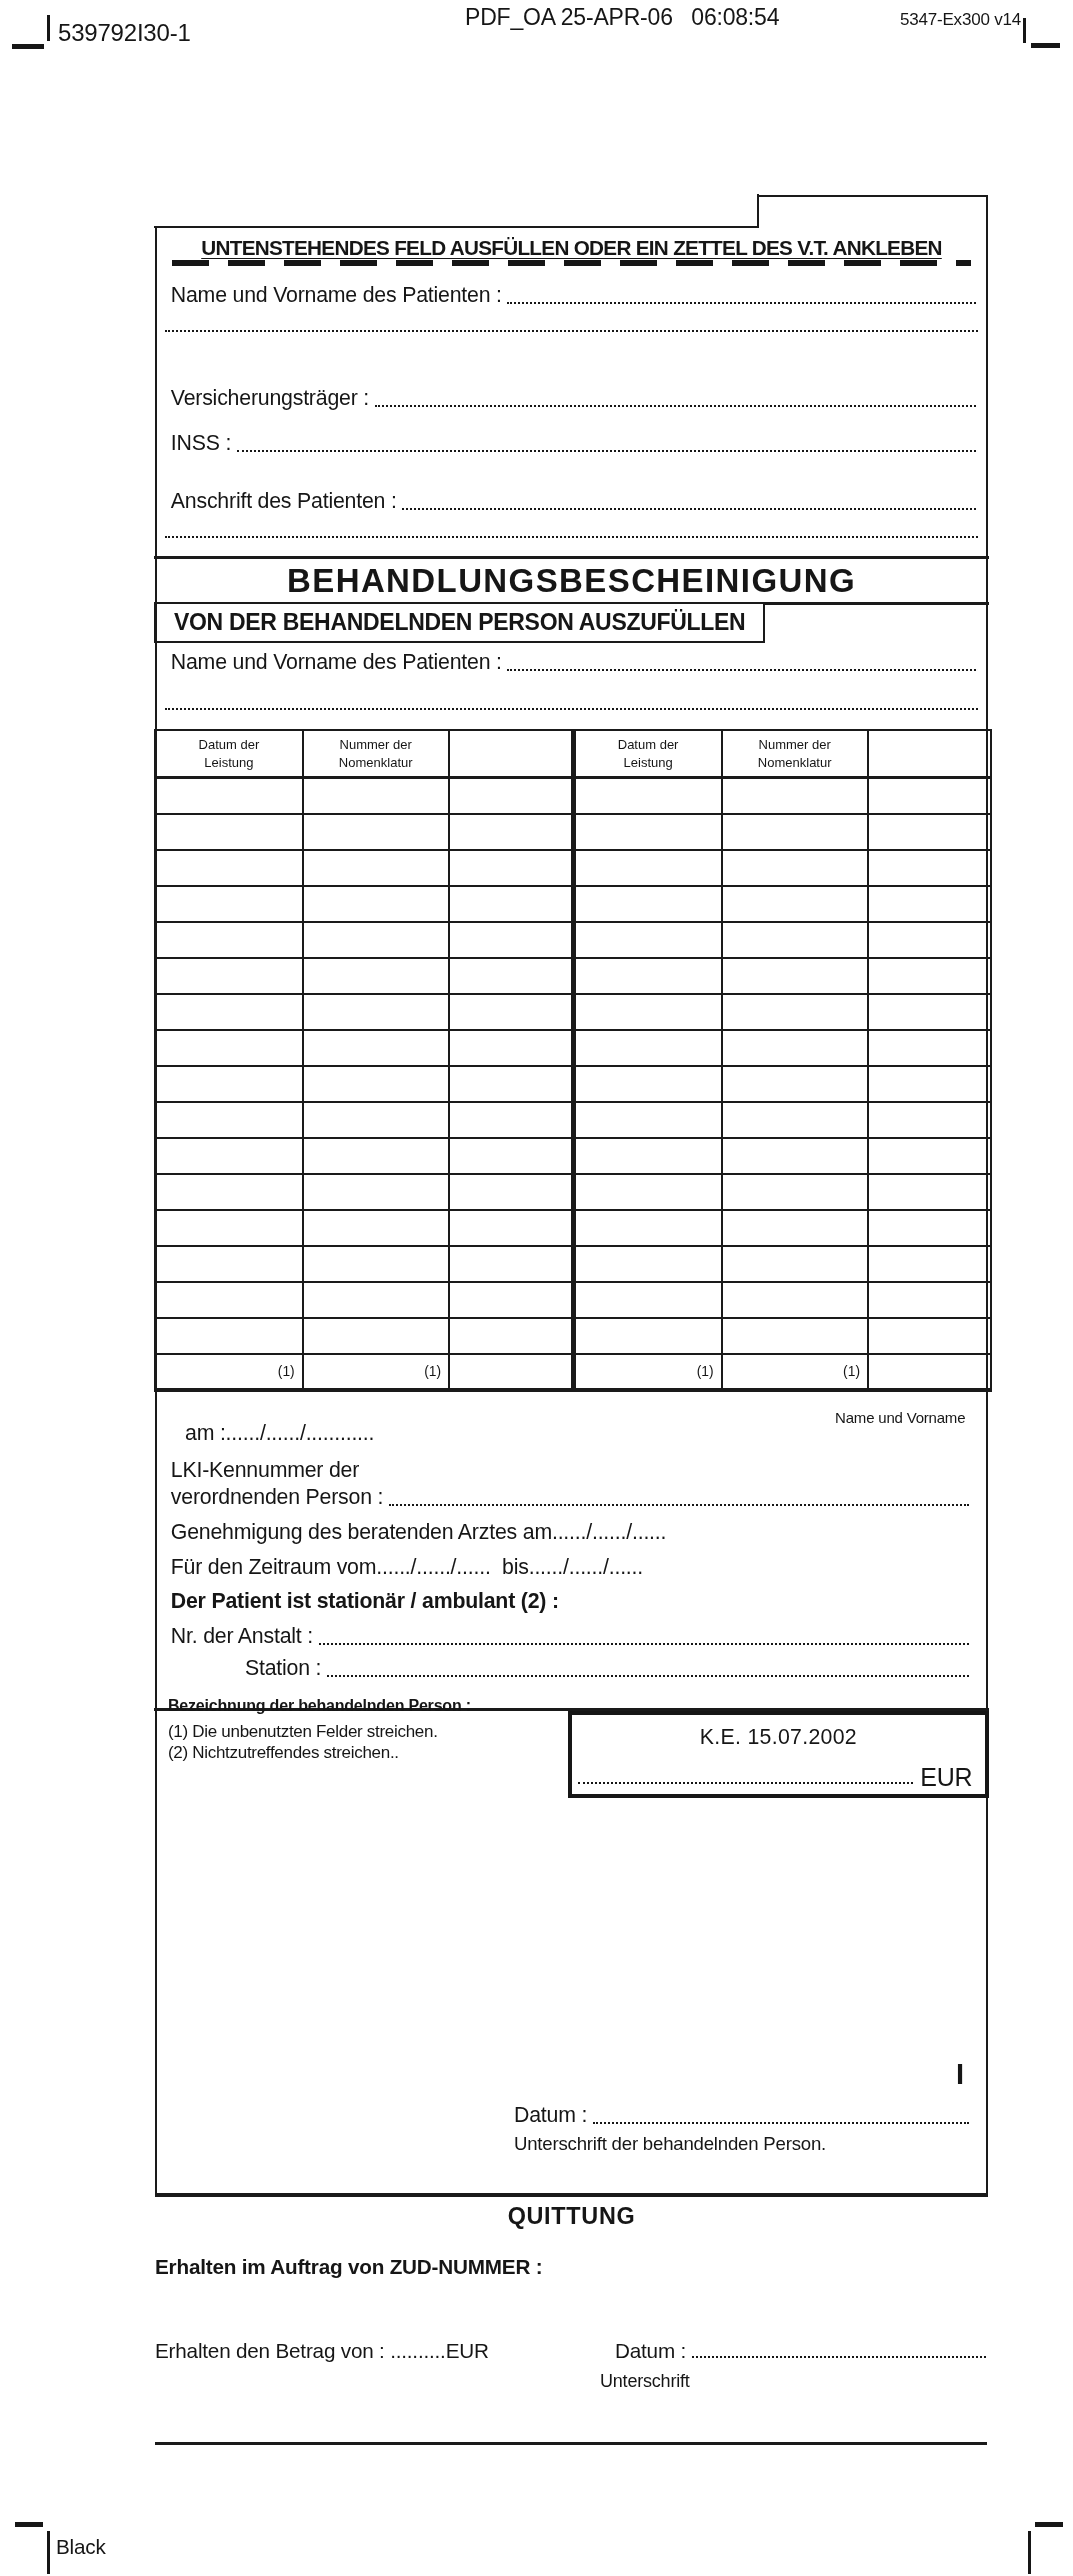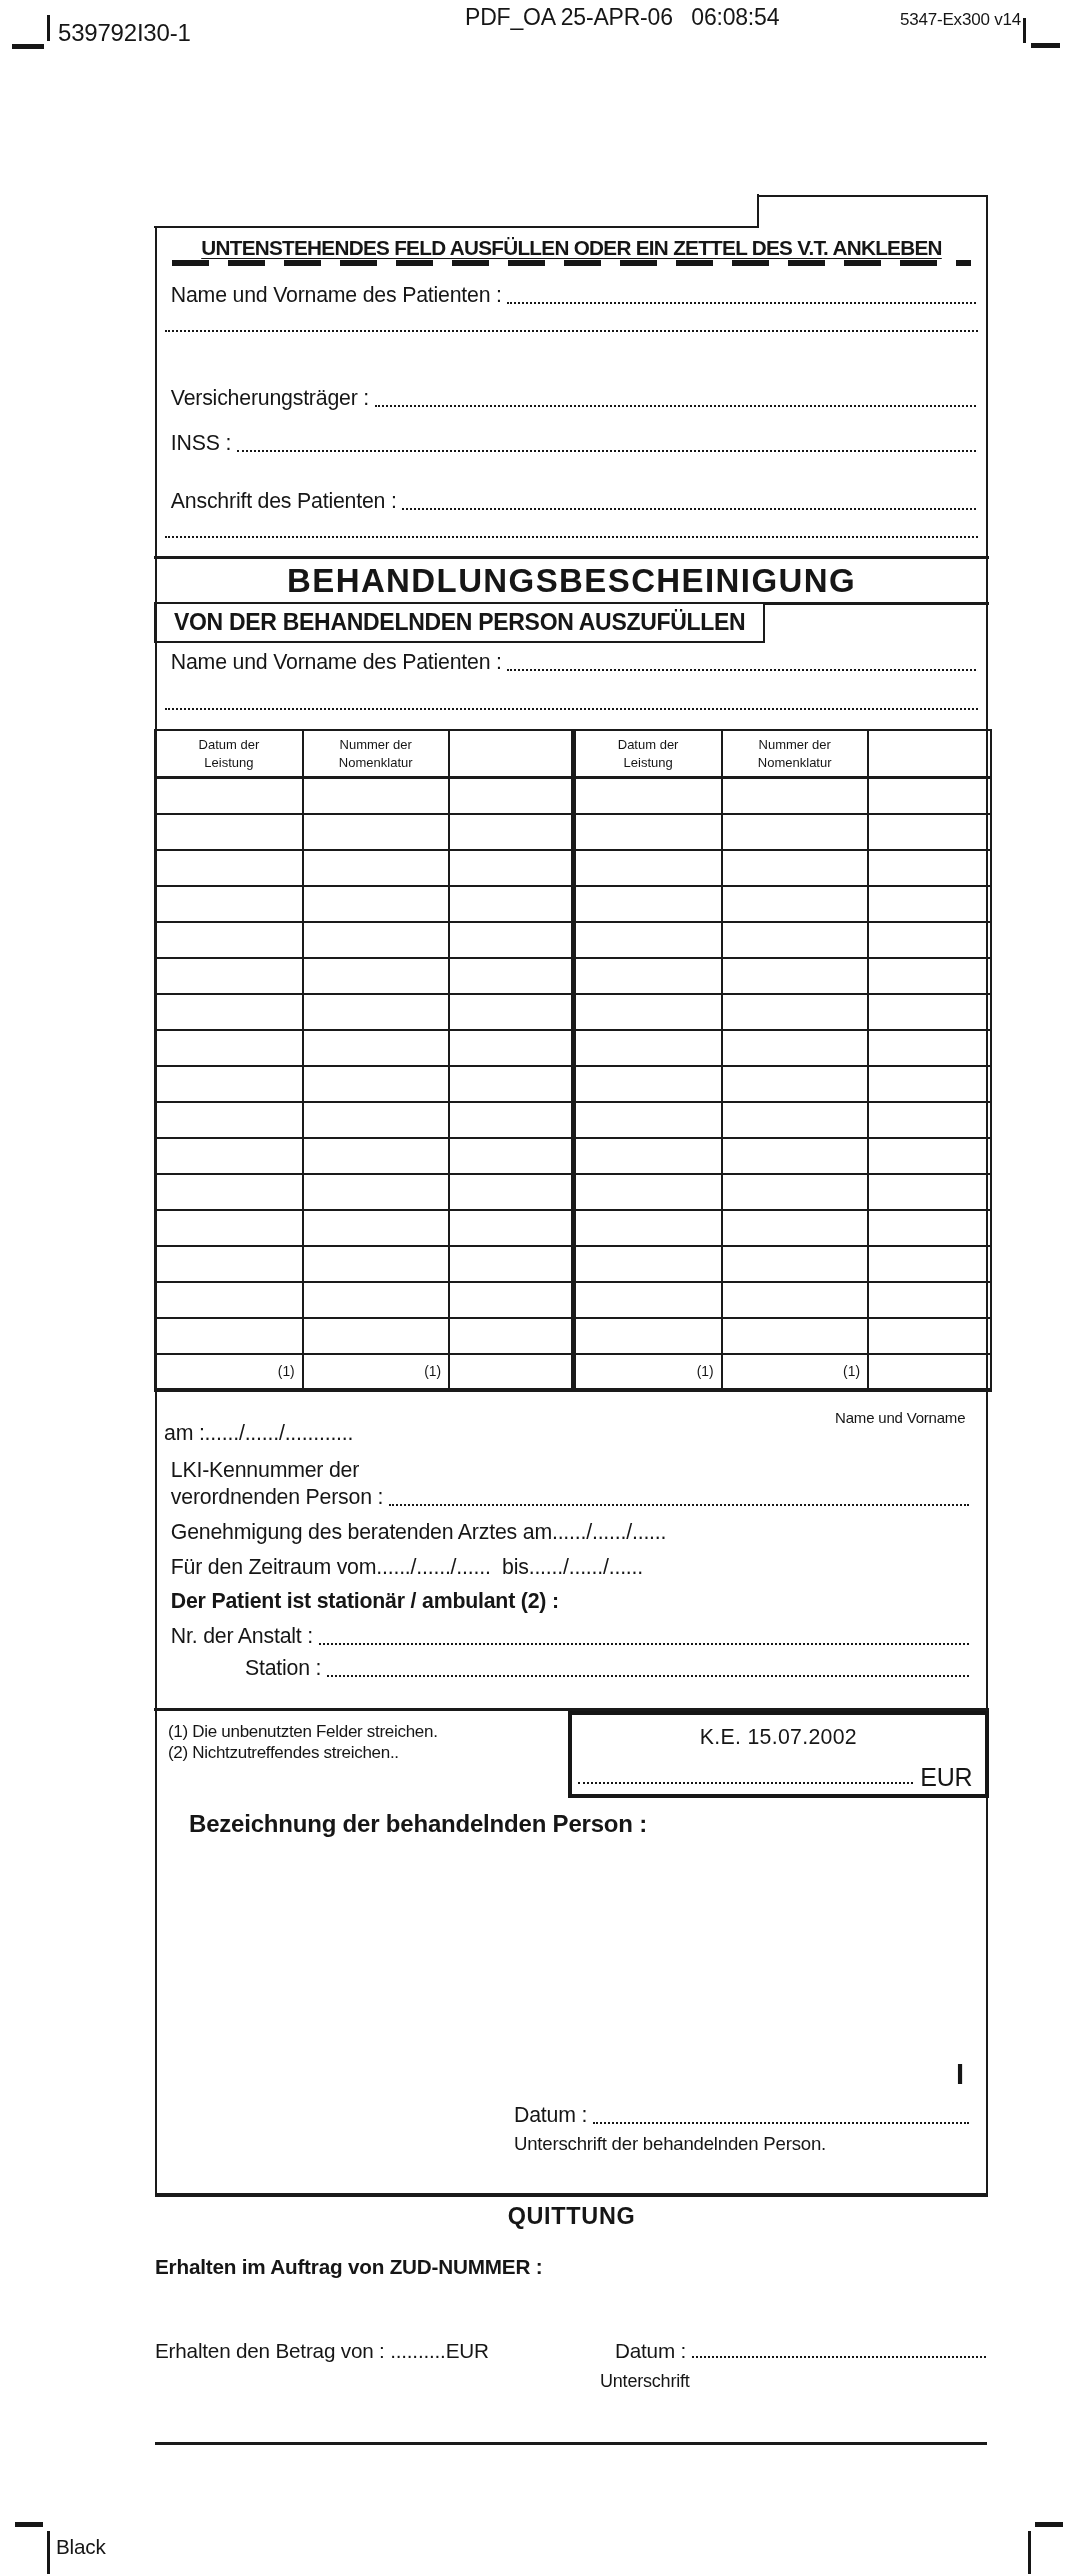--- a/index.html
+++ b/index.html
@@ -257,21 +257,21 @@
             <td></td>
             <td class="sep">(1)</td>
             <td>(1)</td>
             <td></td>
           </tr>
         </tbody>
       </table>
 
     <div class="hint" style="right:20.7px;top:1212px;">Name und Vorname</div>
 
-    <div class="line" style="left:7px;top:1225px;">
+    <div class="line" style="left:28px;top:1225px;">
       <span class="lbl">am :....../....../............</span>
     </div>
 
     <div class="line" style="left:13.8px;top:1262px;">
       <span class="lbl">LKI-Kennummer der</span>
     </div>
     <div class="line" style="left:13.8px;right:17px;top:1289px;">
       <span class="lbl">verordnenden Person :</span>
       <span class="fill"></span>
     </div>
@@ -304,21 +304,21 @@
     <div class="note" style="left:11px;top:1546px;">(2) Nichtzutreffendes streichen..</div>
 
     <div class="kebox">
       <span class="decree">K.E. 15.07.2002</span>
       <div class="eurline">
         <span class="fill"></span>
         <span class="cur">EUR</span>
       </div>
     </div>
 
-    <div class="abs b" style="left:11px;top:1613px;font-size:24px;margin-left:21px;">Bezeichnung der behandelnden Person :</div>
+    <div class="abs b" style="left:11px;top:1500px;font-size:16px;">Bezeichnung der behandelnden Person :</div>
 
     <span class="tick">I</span>
     <div class="line" style="left:357px;right:17px;top:1907px;">
       <span class="lbl">Datum :</span>
       <span class="fill"></span>
     </div>
     <div class="abs" style="left:357px;top:1936px;font-size:18.6px;">Unterschrift der behandelnden Person.</div>
   </div>
 
   <div class="quit-title">QUITTUNG</div>

